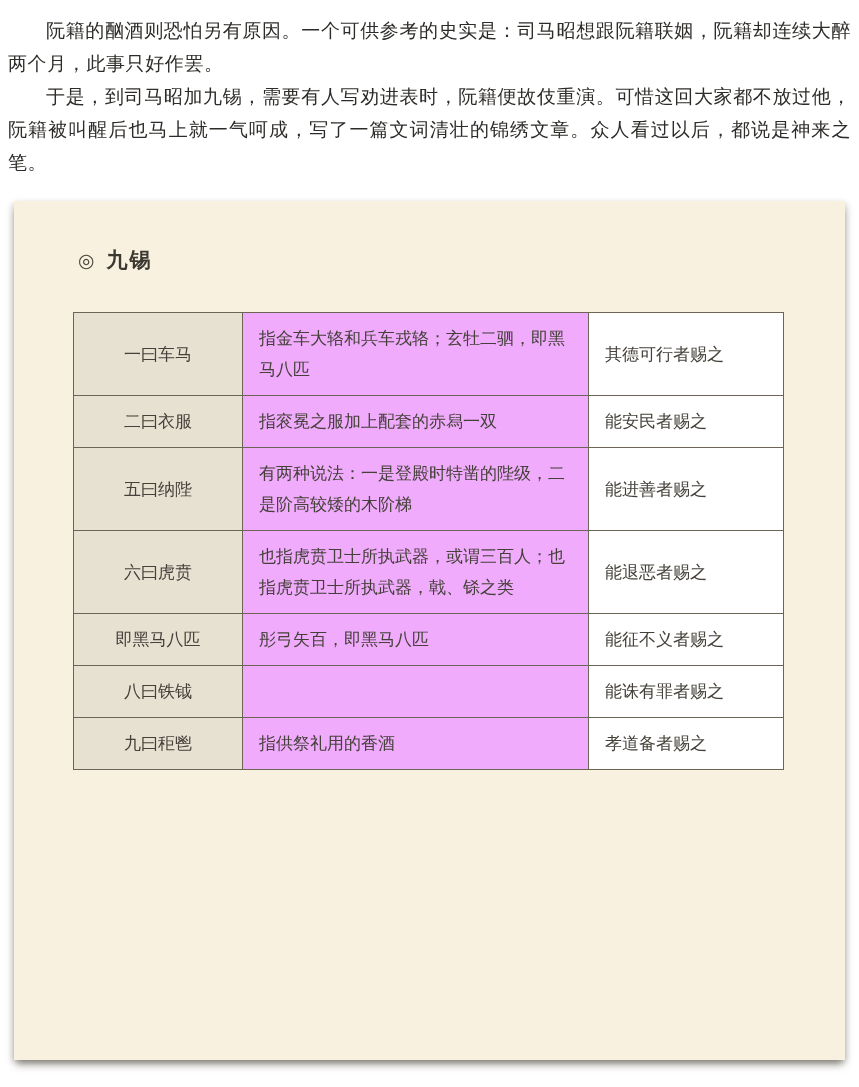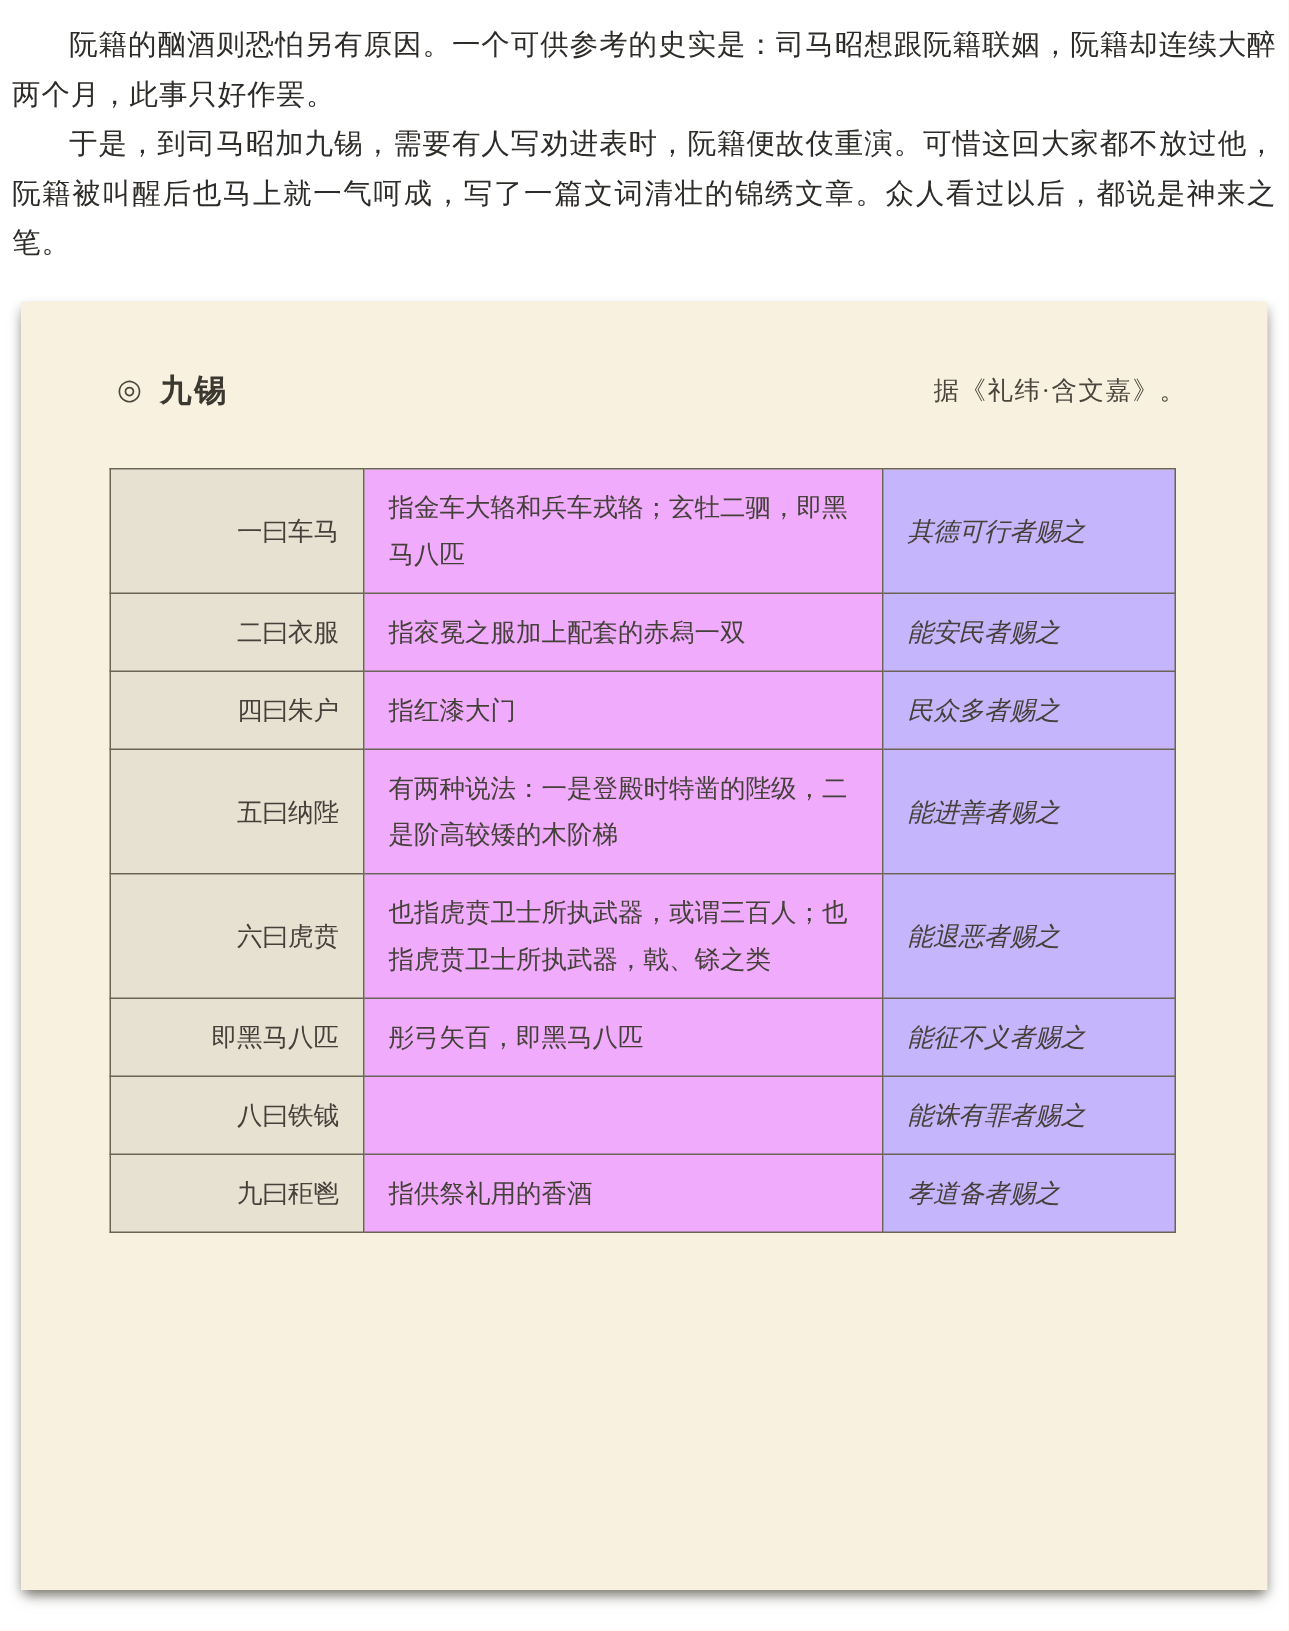--- a/index.html
+++ b/index.html
@@ -72,26 +72,26 @@
     border: 1px solid #6b6558;
     font-size: 17px;
     line-height: 31px;
     color: #45413a;
     vertical-align: middle;
     padding: 10px 16px;
   }
   td.rank {
     width: 169px;
     background: #e7e1d2;
-    text-align: right;
+    text-align: center;
     padding: 10px 6px;
     height: 52px;
   }
   td.desc  { width: 346px; background: #f0abfc; }
-  td.grant { width: 195px; background: #c4b5fd; font-style: italic; }
+  td.grant { width: 195px; background: #ffffff; }
   tr.tall td { height: 76px; }
   
   .footnote {
     margin: 42px 6px 0 9px;
     font-family: "Liberation Serif", "DejaVu Serif", serif;
     font-size: 19px;
     line-height: 39px;
     letter-spacing: 2.5px;
     color: #3f3a31;
     text-align: justify;
@@ -107,43 +107,37 @@
     <p>于是，到司马昭加九锡，需要有人写劝进表时，阮籍便故伎重演。可惜这回大家都不放过他，阮籍被叫醒后也马上就一气呵成，写了一篇文词清壮的锦绣文章。众人看过以后，都说是神来之笔。</p>
   </div>
 
   <div class="card">
 
     <div class="card-header">
       <div class="card-title">
         <span class="bullseye">◎</span>
         <span>九锡</span>
       </div>
-      <div class="card-source">据《礼纬·含文嘉》。</div>
     </div>
 
     <table class="nine">
       <tbody>
       <tr class="tall">
         <td class="rank">一曰车马</td>
         <td class="desc">指金车大辂和兵车戎辂；玄牡二驷，即黑马八匹</td>
         <td class="grant">其德可行者赐之</td>
       </tr>
 
       <tr>
         <td class="rank">二曰衣服</td>
         <td class="desc">指衮冕之服加上配套的赤舄一双</td>
         <td class="grant">能安民者赐之</td>
       </tr>
 
 
-      <tr>
-        <td class="rank">四曰朱户</td>
-        <td class="desc">指红漆大门</td>
-        <td class="grant">民众多者赐之</td>
-      </tr>
 
       <tr class="tall">
         <td class="rank">五曰纳陛</td>
         <td class="desc">有两种说法：一是登殿时特凿的陛级，二是阶高较矮的木阶梯</td>
         <td class="grant">能进善者赐之</td>
       </tr>
 
       <tr class="tall">
         <td class="rank">六曰虎贲</td>
         <td class="desc">也指虎贲卫士所执武器，或谓三百人；也指虎贲卫士所执武器，戟、铩之类</td>

